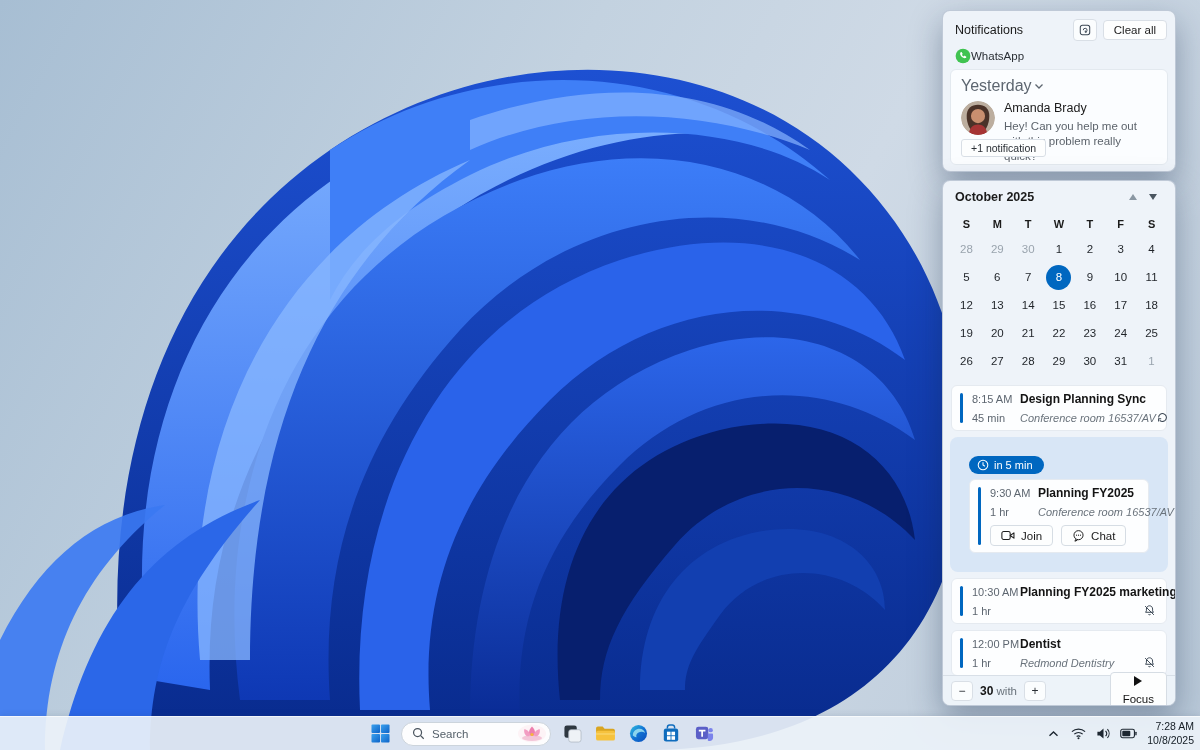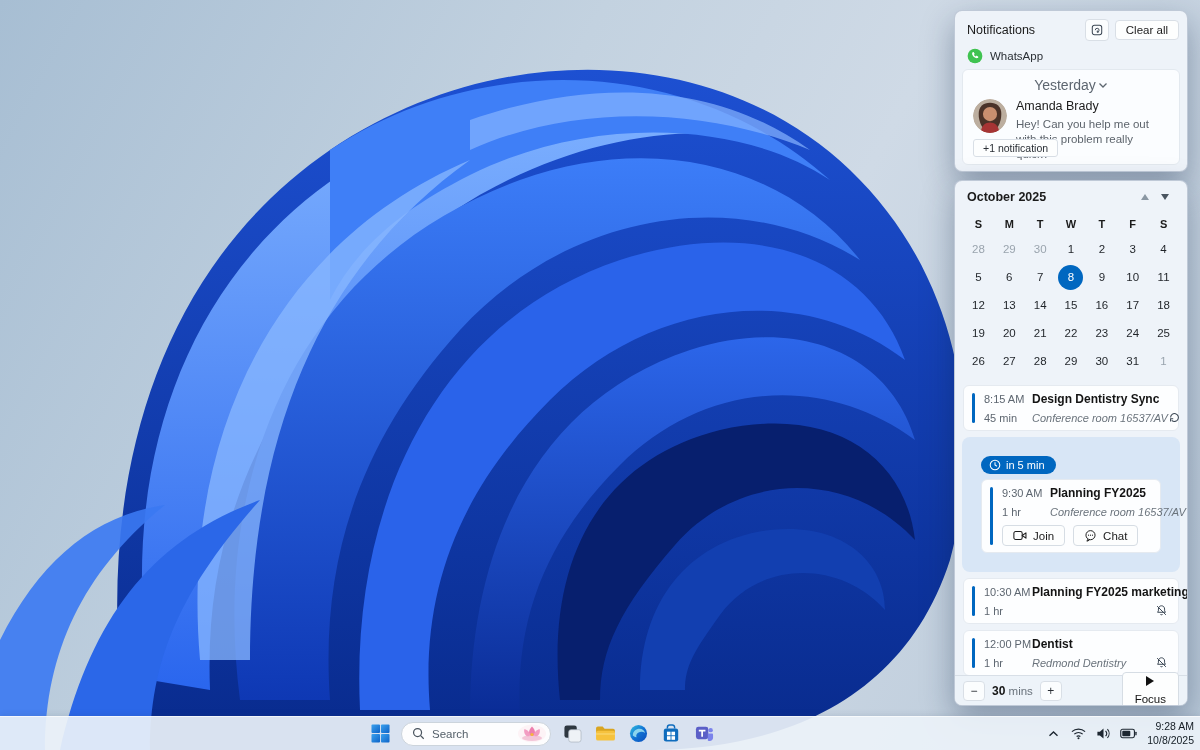--- a/index.html
+++ b/index.html
@@ -10,47 +10,47 @@
     background:linear-gradient(118deg,#a7bed3 0%,#c3d2e0 38%,#cfdae6 60%,#b8c8d8 100%);
     color:#1b1b1b;
   }
   svg { display:block; }
 
   
   .wallpaper { position:absolute; inset:0; }
 
   
   .panel {
-    position:absolute; right:12px; width:234px;
+    position:absolute; right:24px; width:234px;
     background:#eef3f9;
     border:1px solid rgba(115,135,160,.38);
     border-radius:8px;
     box-shadow:0 12px 32px rgba(15,35,65,.35);
     overflow:hidden;
   }
 
   
   .notif-panel { top:10px; height:162px; }
   .notif-header { display:flex; align-items:center; gap:6px; padding:8px 8px 4px 12px; }
   .notif-title { font-size:12.5px; flex:1; color:#1b1b1b; }
   .icon-btn {
     width:24px; height:22px; display:flex; align-items:center; justify-content:center;
     background:#fbfdfe; border:1px solid #d9dfe6; border-radius:4px; color:#3b4754; cursor:default;
   }
   .clear-all {
     font-size:11.5px; padding:3px 10px; background:#fdfefe;
     border:1px solid #d9dfe6; border-radius:4px; color:#1b1b1b;
   }
-  .app-row { display:flex; align-items:center; gap:7px; padding:3px 12px 5px 12px; }
+  .app-row { display:flex; align-items:center; padding:3px 12px 5px 12px; }
   .app-name { font-size:11.5px; color:#2a2f35; }
   .notif-card {
     margin:0 7px; background:#fbfdff; border:1px solid #e3e9ef; border-radius:6px;
     padding:7px 10px 8px 10px; height:96px; position:relative;
   }
-  .timegroup-row { display:flex; align-items:center; gap:2px; color:#5d6670; font-size:14px;justify-content:center; }
+  .timegroup-row { display:flex; align-items:center; gap:2px; color:#5d6670; font-size:16px; }
   .notif-body { display:flex; gap:9px; margin-top:6px; }
   .avatar { width:34px; height:34px; border-radius:50%; overflow:hidden; flex:none; }
   .notif-sender { font-size:12.5px; color:#1b1b1b; margin-bottom:4px; }
   .notif-message { font-size:11.5px; color:#5d646c; line-height:1.3; }
   .more-chip {
     position:absolute; left:10px; bottom:7px;
     font-size:10.5px; color:#2a2f35; background:#fdfefe;
     border:1px solid #d9dfe6; border-radius:3px; padding:2px 9px;
   }
 
@@ -280,21 +280,21 @@
       <div class="dc">29</div>
       <div class="dc">30</div>
       <div class="dc">31</div>
       <div class="dc out">1</div>
     </div>
   <div class="agenda">
       <div class="ag-card">
         <span class="ag-bar"></span>
         <div class="ag-row">
           <span class="ag-time">8:15 AM</span>
-          <span class="ag-title">Design Dentistry Sync</span>
+          <span class="ag-title">Design Planning Sync</span>
         </div>
         <div class="ag-row2">
           <span class="ag-time">45 min</span>
           <span class="ag-sub">Conference room 16537/AV</span>
           <span class="ag-righticon">
             <svg width="13" height="13" viewBox="0 0 16 16">
               <path d="M3.2 8a4.8 4.8 0 1 1 1.4 3.4" fill="none" stroke="currentColor" stroke-width="1.3"></path>
               <path d="M3.2 12.8V9.6h3.2" fill="none" stroke="currentColor" stroke-width="1.3"></path>
             </svg>
           </span>
@@ -387,21 +387,21 @@
       <div class="ag-card">
         <span class="ag-bar"></span>
         <div class="ag-row">
           <span class="ag-time">2:30 PM</span>
           <span class="ag-title">People managers sync</span>
         </div>
       </div>
     </div>
   <div class="focus-bar">
     <button class="step-btn">−</button>
-    <span class="focus-min"><b>30</b> <span>mins</span></span>
+    <span class="focus-min"><b>30</b> <span>with</span></span>
     <button class="step-btn">+</button>
     <button class="focus-btn">
       <span class="play-tri"></span>
       <span>Focus</span>
     </button>
   </div>
 </div>
 
 <div class="taskbar">
   <div class="tb-center">
@@ -505,17 +505,17 @@
         </svg>
     </span>
     <span class="tray-ic">
       <svg width="17" height="11" viewBox="0 0 18 11">
           <rect x="0.8" y="1" width="14.5" height="9" rx="2" fill="none" stroke="#1d2731" stroke-width="1.2"></rect>
           <rect x="2.4" y="2.6" width="8.5" height="5.8" rx="1" fill="#1d2731"></rect>
           <rect x="16.2" y="3.6" width="1.4" height="3.8" rx="0.7" fill="#1d2731"></rect>
         </svg>
     </span>
     <div class="clock">
-      <div>9:28 AM</div>
+      <div>7:28 AM</div>
       <div>10/8/2025</div>
     </div>
   </div>
 </div>
 
 </body></html>

